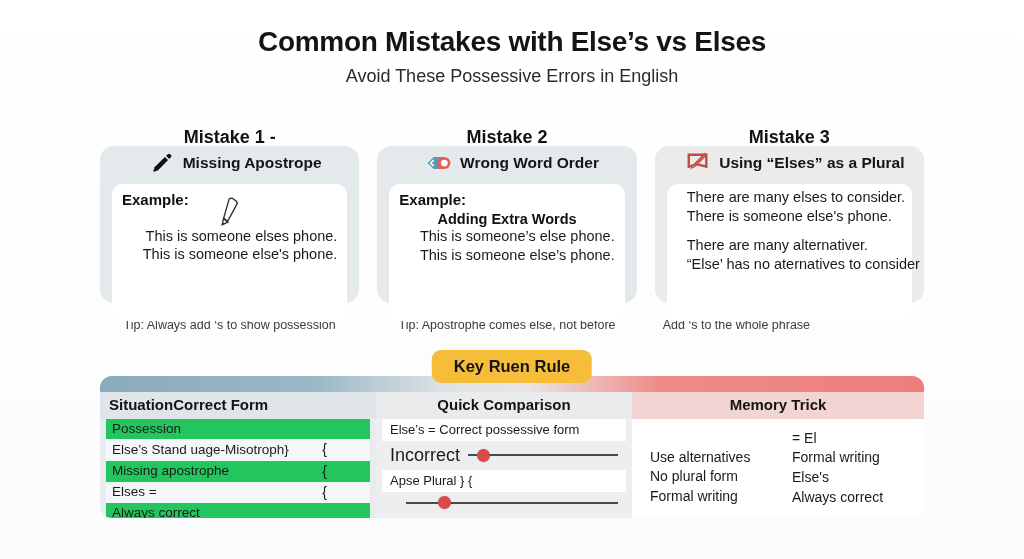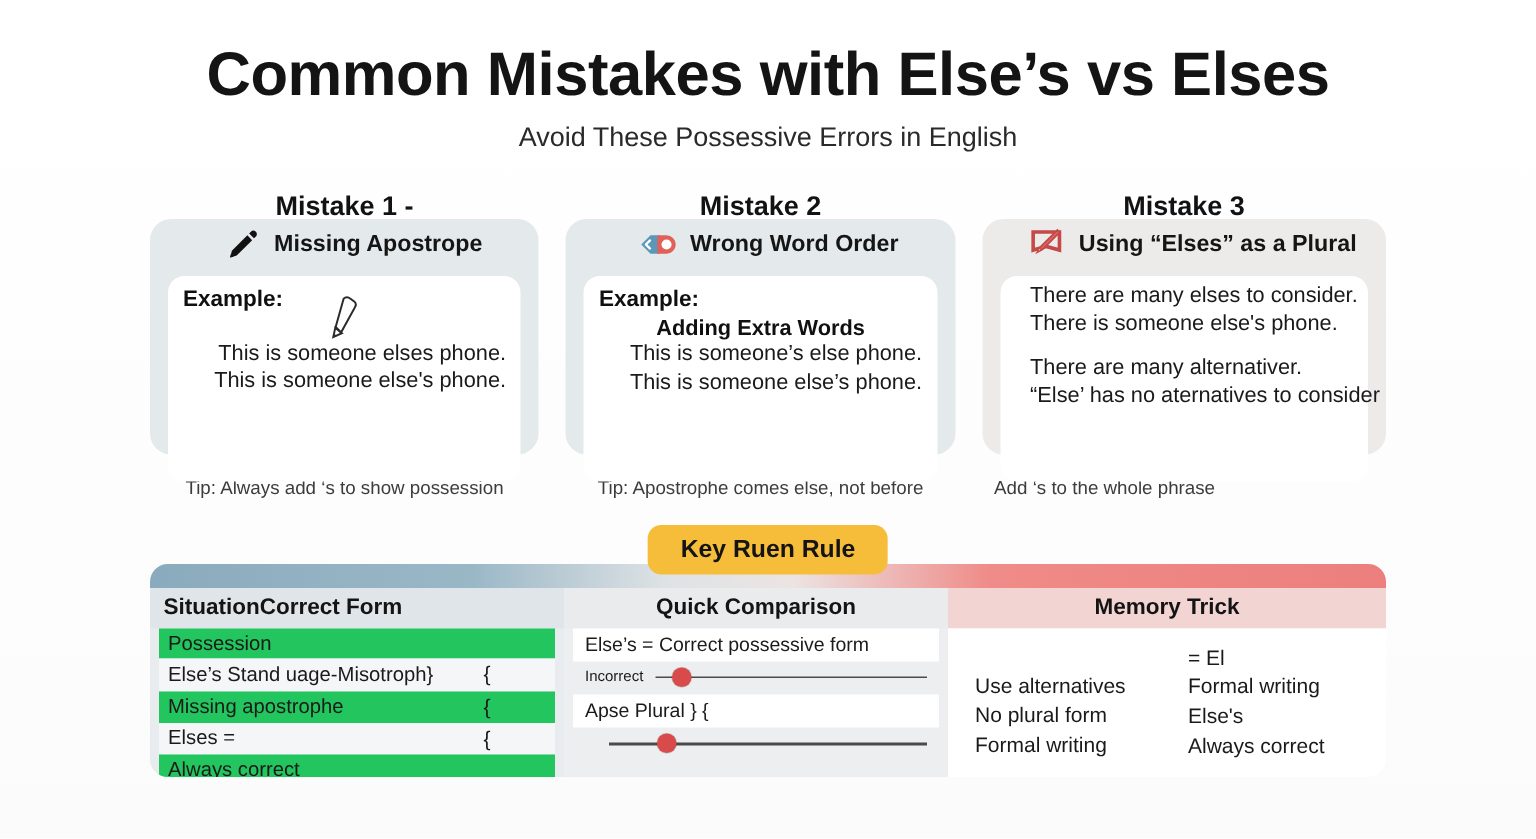--- a/index.html
+++ b/index.html
@@ -24,21 +24,21 @@
   }
 
   
   .header {
     position: absolute;
     left: 0; right: 0;
     top: 26px;
     text-align: center;
   }
   .title {
-    font-size: 41px;
+    font-size: 28px;
     font-weight: 700;
     letter-spacing: -0.3px;
     color: #141414;
     line-height: 1.15;
     margin: 0;
   }
   .subtitle {
     font-size: 18px;
     font-weight: 400;
     color: #2a2a2a;
@@ -269,21 +269,21 @@
     padding: 3px 8px;
     line-height: 1.24;
     white-space: nowrap;
   }
   .mid-slider-row {
     display: flex;
     align-items: center;
     gap: 8px;
     padding: 4px 8px 4px 8px;
     background: transparent;
-    font-size: 10px;
+    font-size: 18px;
     color: #1a1a1a;
     white-space: nowrap;
   }
   .slider {
     position: relative;
     flex: 1;
     height: 14px;
     display: flex;
     align-items: center;
   }

